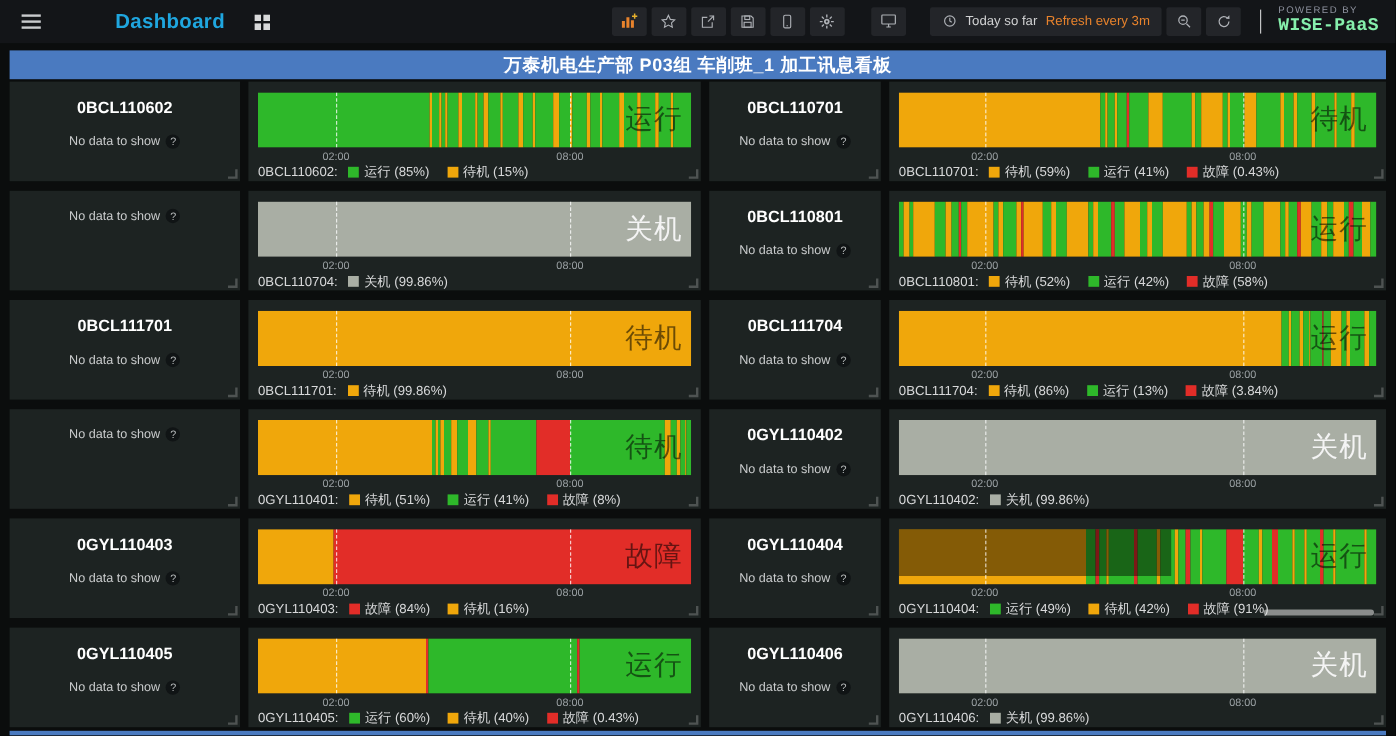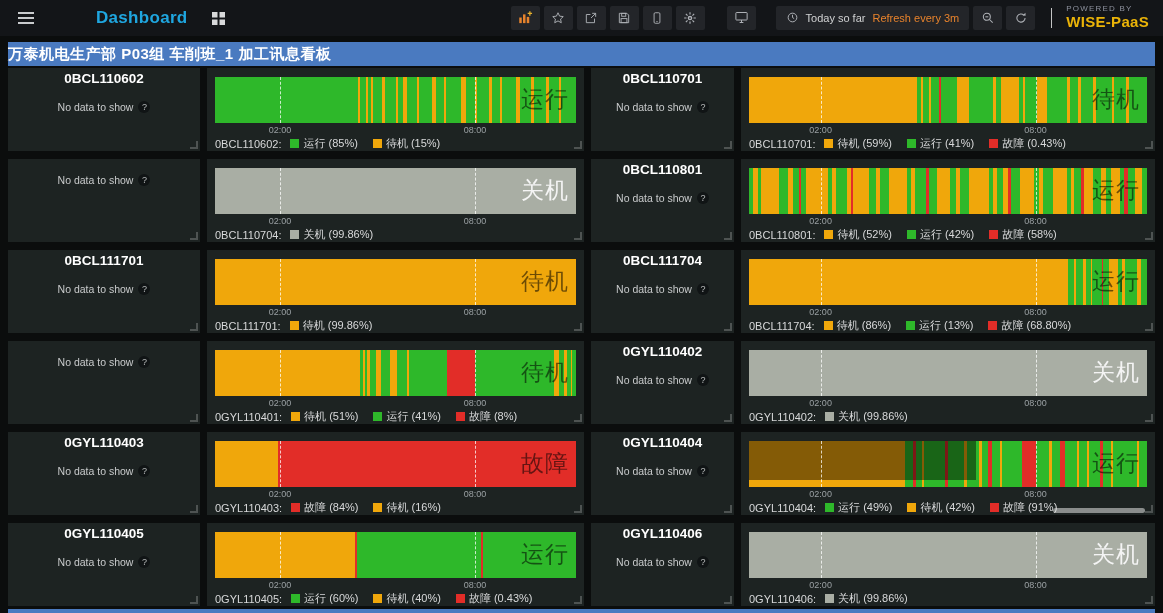--- a/index.html
+++ b/index.html
@@ -16,32 +16,32 @@
   .caret { width:0; height:0; border-left:4px solid transparent; border-right:4px solid transparent; border-top:5px solid #9da0a3; margin-left:3px; }
   .nav-right { margin-left:auto; display:flex; align-items:center; gap:4px; }
   .nav-btn { width:29px; height:24px; background:#232529; border-radius:2px; display:flex; align-items:center; justify-content:center; cursor:pointer; }
   .nav-btn svg { display:block; }
   .nav-btn.monitor { margin-left:18px; margin-right:16px; }
   .timebox { height:24px; background:#232529; border-radius:2px; display:flex; align-items:center; gap:7px; padding:0 10px; font-size:11px; color:#d0d1d2; cursor:pointer; }
   .refresh-label { color:#e8832c; }
   .divider { width:1px; height:20px; background:rgba(255,255,255,0.75); margin:0 10px 0 12px; }
   .powered { display:flex; flex-direction:column; align-items:flex-start; line-height:1.1; margin-right:2px; }
   .pb1 { font-size:8px; letter-spacing:1.2px; color:#8e929e; }
-  .pb2 { font-size:15px; font-weight:bold; color:#eab308; letter-spacing:.3px; }
+  .pb2 { font-size:15px; font-weight:bold; color:#86efac; letter-spacing:.3px;font-family:Liberation Mono, monospace; }
 
   
-  .title-bar { margin:6px 8px 2px 8px; height:24px; background:#4a7ac0; display:flex; align-items:center; }
+  .title-bar { margin:6px 8px 2px 8px; height:24px; background:#4a7ac0; display:flex; align-items:center; justify-content:center; }
   .title-bar span { color:#fff; font-size:15px; font-weight:bold; letter-spacing:.5px; }
 
   
   .grid { margin:0 8px; display:grid; grid-template-columns:192px 377px 143px 1fr; grid-auto-rows:83px; gap:8px 7px; }
   .label-panel, .chart-panel { background:#1d2322; position:relative; }
   .label-panel::after, .chart-panel::after { content:""; position:absolute; right:2px; bottom:2px; width:6px; height:6px;
       border-right:2px solid rgba(255,255,255,0.22); border-bottom:2px solid rgba(255,255,255,0.22); }
-  .machine-id { text-align:center; color:#fff; font-size:13.5px; font-weight:bold; padding-top:3px; }
+  .machine-id { text-align:center; color:#fff; font-size:13.5px; font-weight:bold; padding-top:14px; }
   .no-data { text-align:center; margin-top:15px; font-size:10.5px; color:#c9cbcc; display:flex; justify-content:center; align-items:center; gap:5px; }
   .q-icon { display:inline-block; width:12px; height:12px; border-radius:50%; background:#101415; color:#b9bcbd; font-size:9px; line-height:12px; text-align:center; cursor:pointer; }
 
   .chart-panel { padding:9px 8px 0 8px; }
   .bar { position:relative; height:46px; overflow:hidden; cursor:crosshair; }
   .segs { position:absolute; inset:0; display:flex; }
   .seg { flex-basis:0; }
   .dim { position:absolute; top:0; height:84%; background:rgba(0,0,0,0.45); }
   .gridline { position:absolute; top:0; bottom:0; width:0; border-left:1px dashed rgba(255,255,255,0.75); }
   .status-label { position:absolute; right:7px; top:50%; transform:translateY(-52%); font-size:23px; line-height:1; letter-spacing:1px; }
@@ -470,21 +470,21 @@
           <span class="lg-item">
             <i class="swatch" style="background: rgb(240, 167, 11);"></i>
             <span class="lg-text">待机 (86%)</span>
           </span>
           <span class="lg-item">
             <i class="swatch" style="background: rgb(46, 184, 42);"></i>
             <span class="lg-text">运行 (13%)</span>
           </span>
           <span class="lg-item">
             <i class="swatch" style="background: rgb(226, 45, 40);"></i>
-            <span class="lg-text">故障 (68.80%)</span>
+            <span class="lg-text">故障 (3.84%)</span>
           </span>
         </div>
       </section>
       <section class="label-panel">
         <div class="no-data">
           <span class="nd-text">No data to show</span>
           <span class="q-icon">?</span>
         </div>
       </section>
       <section class="chart-panel">

